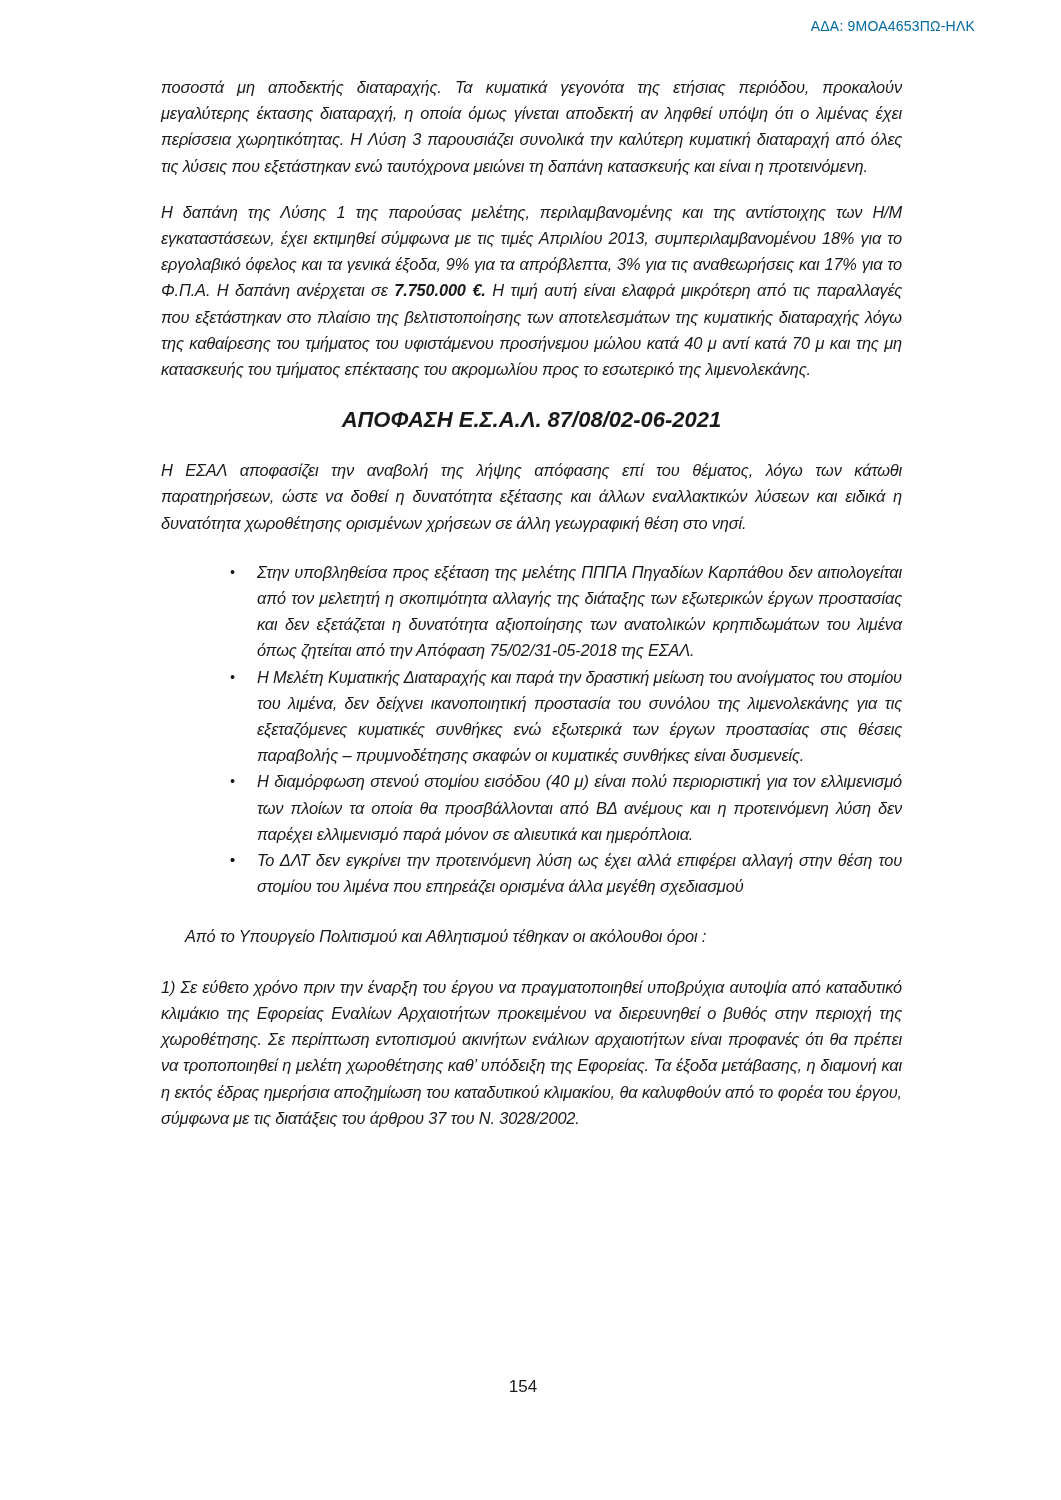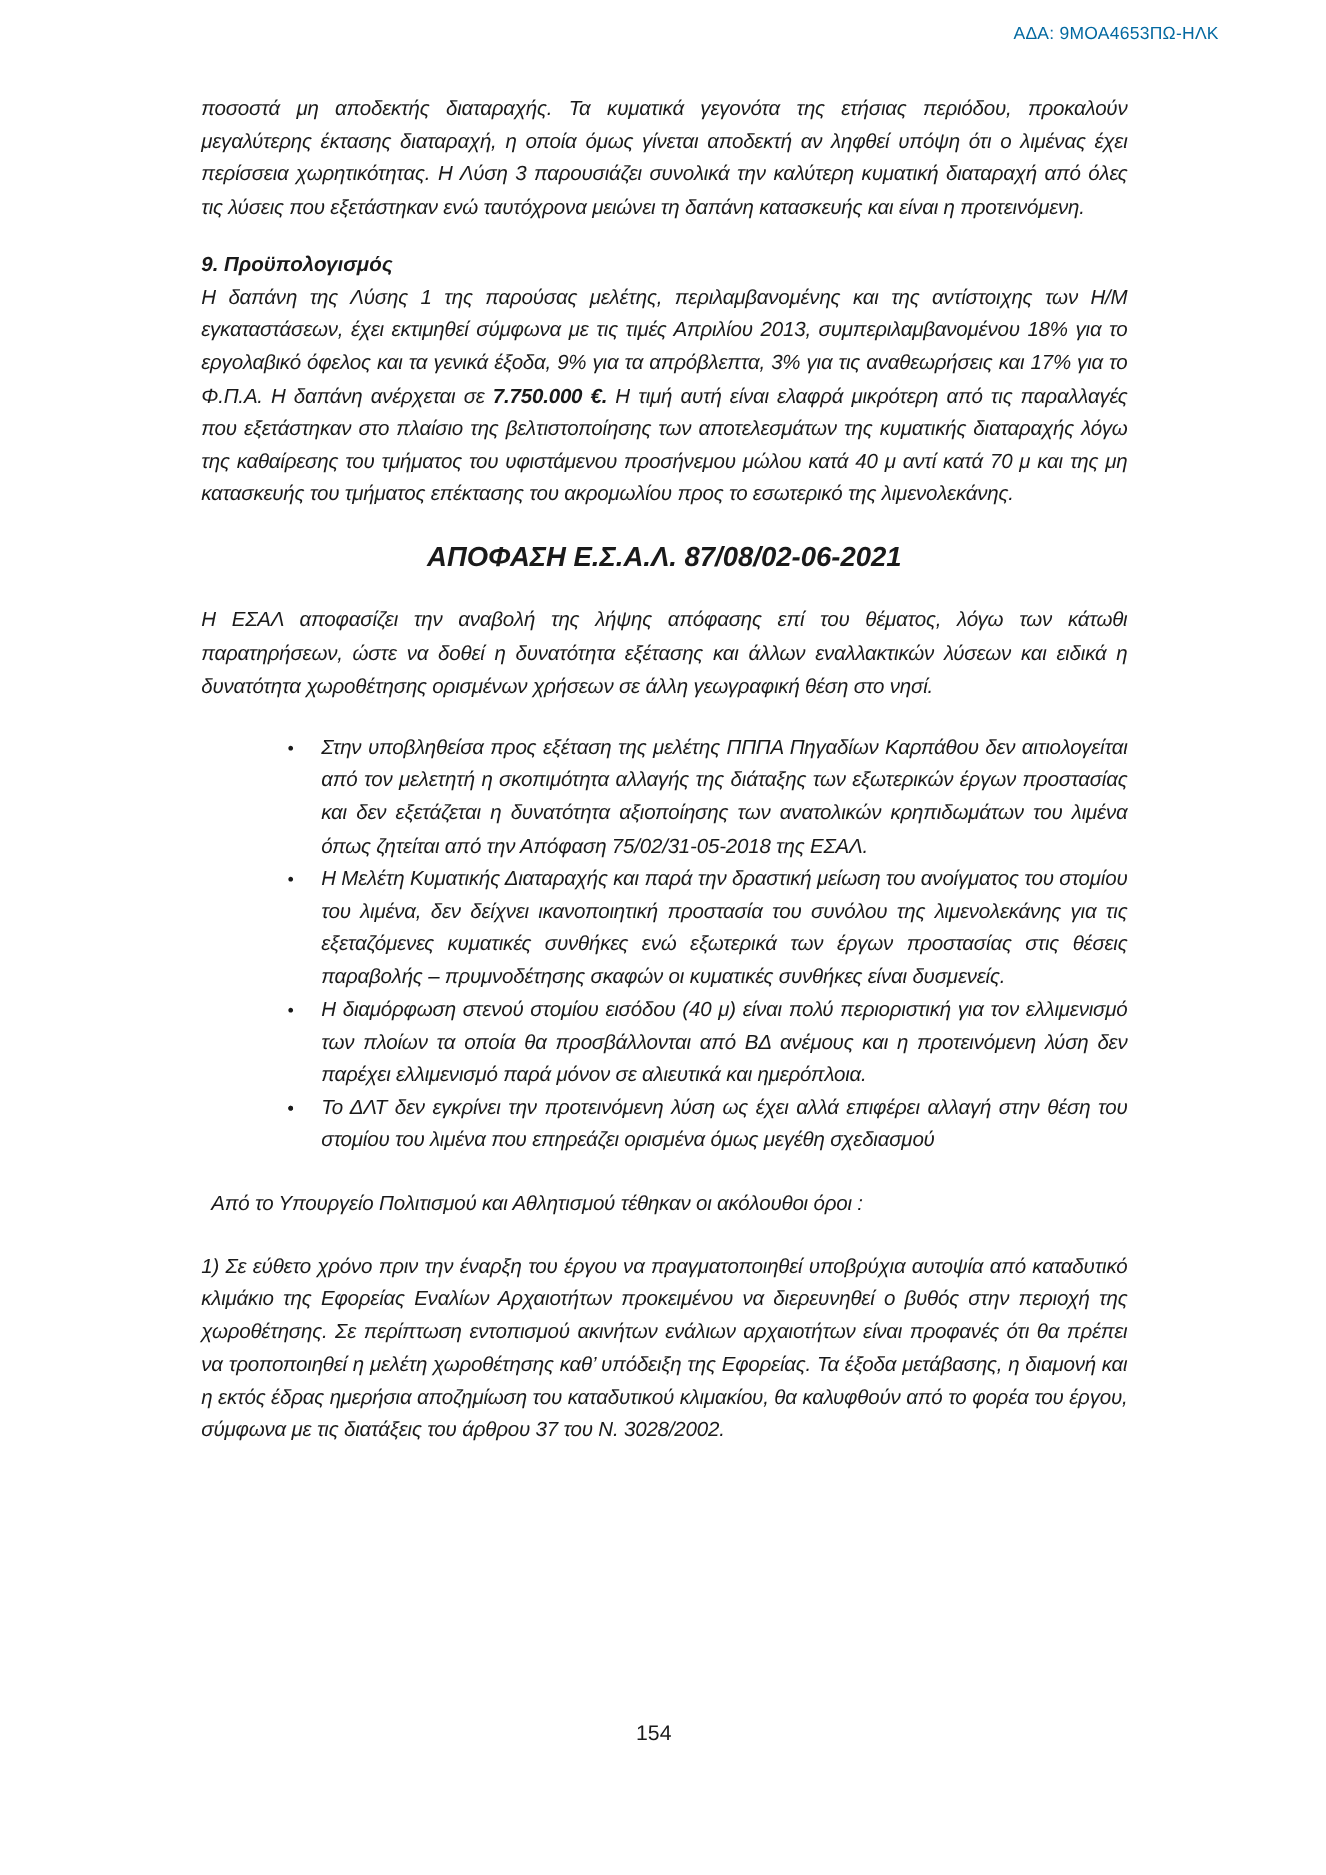--- a/index.html
+++ b/index.html
@@ -9,48 +9,47 @@
   .page { position: absolute; left: 161px; top: 74px; width: 741px;
           font-family: "Liberation Sans Narrow", "Liberation Sans", sans-serif; font-style: italic; }
   .p { font-size: 16.4px; line-height: 26.2px; text-align: justify; margin: 0; letter-spacing: -0.15px; }
   .j { text-align: justify; text-align-last: left; }
   .h9 { font-weight: bold; font-size: 16.4px; line-height: 26.2px; margin: 0; }
   .gap1 { height: 14px; }
   .title { text-align: center; font-weight: bold; font-size: 22px; margin: 0; line-height: 26px; }
   .bullets { list-style: none; margin: 0; padding: 0; margin-left: 69px; width: 672px; }
   .bullets li { position: relative; padding-left: 27px; font-size: 16.4px; line-height: 26.2px; text-align: justify; letter-spacing: -0.15px; }
   .bullets li .dot { position: absolute; left: 0; top: 0; font-size: 14px; }
-  .intro2 { margin-left: 8px; }
+  .intro2 { margin-left: 24px; }
   .pagenum { position: absolute; top: 1377px; left: 0; width: 1046px; text-align: center; font-size: 17px; }
 </style>
 </head>
 <body>
 
 <div class="ada">ΑΔΑ: 9ΜΟΑ4653ΠΩ-ΗΛΚ</div>
 
 <div class="page">
   <p class="p j">ποσοστά μη αποδεκτής διαταραχής. Τα κυματικά γεγονότα της ετήσιας περιόδου, προκαλούν μεγαλύτερης έκτασης διαταραχή, η οποία όμως γίνεται αποδεκτή αν ληφθεί υπόψη ότι ο λιμένας έχει περίσσεια χωρητικότητας. Η Λύση 3 παρουσιάζει συνολικά την καλύτερη κυματική διαταραχή από όλες τις λύσεις που εξετάστηκαν ενώ ταυτόχρονα μειώνει τη δαπάνη κατασκευής και είναι η προτεινόμενη.</p>
 
   <div class="gap1" style="height:20px"></div>
-  <p class="h9">9. Προϋπολογισμός</p>
   <p class="p j"><span>Η δαπάνη της Λύσης 1 της παρούσας μελέτης, περιλαμβανομένης και της αντίστοιχης των Η/Μ εγκαταστάσεων, έχει εκτιμηθεί σύμφωνα με τις τιμές Απριλίου 2013, συμπεριλαμβανομένου 18% για το εργολαβικό όφελος και τα γενικά έξοδα, 9% για τα απρόβλεπτα, 3% για τις αναθεωρήσεις και 17% για το Φ.Π.Α. Η δαπάνη ανέρχεται σε </span><b>7.750.000 €.</b><span> Η τιμή αυτή είναι ελαφρά μικρότερη από τις παραλλαγές που εξετάστηκαν στο πλαίσιο της βελτιστοποίησης των αποτελεσμάτων της κυματικής διαταραχής λόγω της καθαίρεσης του τμήματος του υφιστάμενου προσήνεμου μώλου κατά 40 μ αντί κατά 70 μ και της μη κατασκευής του τμήματος επέκτασης του ακρομωλίου προς το εσωτερικό της λιμενολεκάνης.</span></p>
 
   <div style="height:25px"></div>
   <p class="title">ΑΠΟΦΑΣΗ Ε.Σ.Α.Λ.  87/08/02-06-2021</p>
 
   <div style="height:24px"></div>
   <p class="p j">Η ΕΣΑΛ αποφασίζει την αναβολή της λήψης απόφασης επί του θέματος, λόγω των κάτωθι παρατηρήσεων, ώστε να δοθεί η δυνατότητα εξέτασης και άλλων εναλλακτικών λύσεων και ειδικά η δυνατότητα χωροθέτησης ορισμένων χρήσεων σε άλλη γεωγραφική θέση στο νησί.</p>
 
   <div style="height:23px"></div>
   <ul class="bullets">
     <li><span class="dot">•</span><span>Στην υποβληθείσα προς εξέταση της μελέτης ΠΠΠΑ Πηγαδίων Καρπάθου δεν αιτιολογείται από τον μελετητή η σκοπιμότητα αλλαγής της διάταξης των εξωτερικών έργων προστασίας και δεν εξετάζεται η δυνατότητα αξιοποίησης των ανατολικών κρηπιδωμάτων του λιμένα όπως ζητείται από την Απόφαση 75/02/31-05-2018 της ΕΣΑΛ.</span></li>
     <li><span class="dot">•</span><span>Η Μελέτη Κυματικής Διαταραχής και παρά την δραστική μείωση του ανοίγματος του στομίου του λιμένα, δεν δείχνει ικανοποιητική προστασία του συνόλου της λιμενολεκάνης για τις εξεταζόμενες κυματικές συνθήκες ενώ εξωτερικά των έργων προστασίας στις θέσεις παραβολής – πρυμνοδέτησης σκαφών οι κυματικές συνθήκες είναι δυσμενείς.</span></li>
     <li><span class="dot">•</span><span>Η διαμόρφωση στενού στομίου εισόδου (40 μ) είναι πολύ περιοριστική για τον ελλιμενισμό των πλοίων τα οποία θα προσβάλλονται από ΒΔ ανέμους και η προτεινόμενη λύση δεν παρέχει ελλιμενισμό παρά μόνον σε αλιευτικά και ημερόπλοια.</span></li>
     <li><span class="dot">•</span></li>
-    <li><span class="dot">•</span><span>Το ΔΛΤ δεν εγκρίνει την προτεινόμενη λύση ως έχει αλλά επιφέρει αλλαγή στην θέση του στομίου του λιμένα που επηρεάζει ορισμένα όμως μεγέθη σχεδιασμού</span></li>
+    <li><span class="dot">•</span><span>Το ΔΛΤ δεν εγκρίνει την προτεινόμενη λύση ως έχει αλλά επιφέρει αλλαγή στην θέση του στομίου του λιμένα που επηρεάζει ορισμένα άλλα μεγέθη σχεδιασμού</span></li>
   </ul>
 
   <div style="height:24px"></div>
   <p class="p intro2">Από το Υπουργείο Πολιτισμού και Αθλητισμού τέθηκαν οι ακόλουθοι όροι :</p>
 
   <div style="height:24px"></div>
   <p class="p j">1) Σε εύθετο χρόνο πριν την έναρξη του έργου να πραγματοποιηθεί υποβρύχια αυτοψία από καταδυτικό κλιμάκιο της Εφορείας Εναλίων Αρχαιοτήτων προκειμένου να διερευνηθεί ο βυθός στην περιοχή της χωροθέτησης. Σε περίπτωση εντοπισμού ακινήτων ενάλιων αρχαιοτήτων είναι προφανές ότι θα πρέπει να τροποποιηθεί η μελέτη χωροθέτησης καθ’ υπόδειξη της Εφορείας. Τα έξοδα μετάβασης, η διαμονή και η εκτός έδρας ημερήσια αποζημίωση του καταδυτικού κλιμακίου, θα καλυφθούν από το φορέα του έργου, σύμφωνα με τις διατάξεις του άρθρου 37 του Ν. 3028/2002.</p>
 </div>
 
 <div class="pagenum">154</div>

